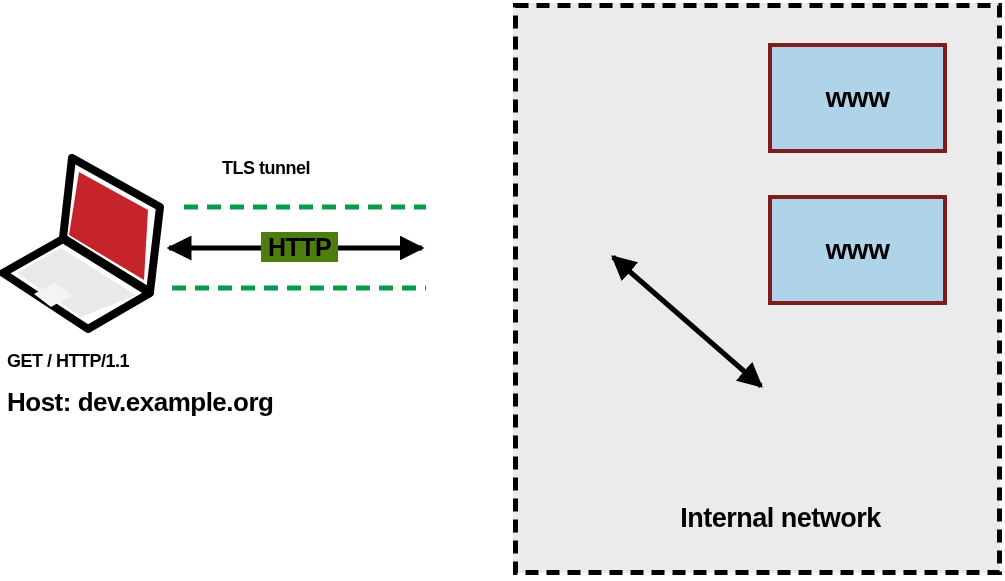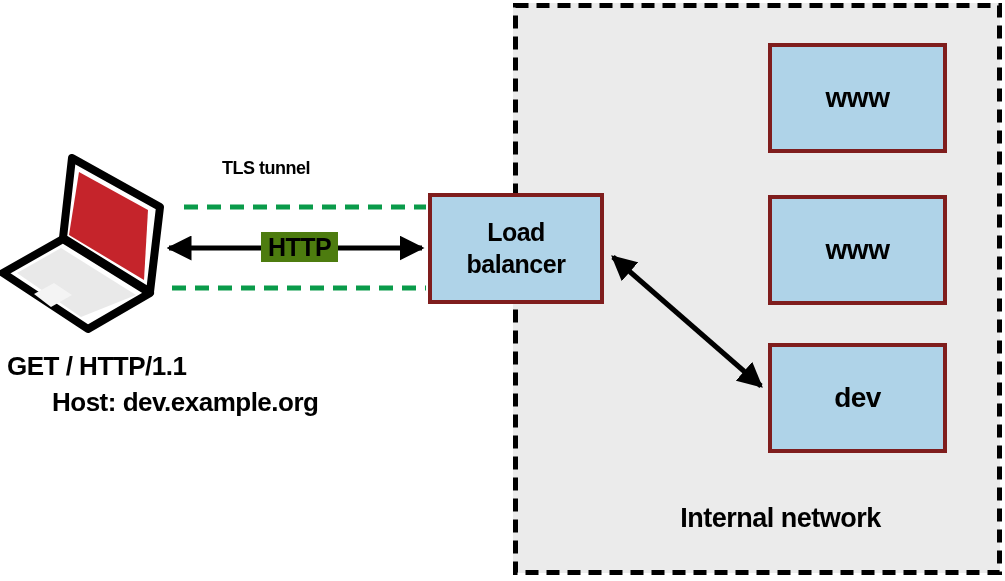--- a/index.html
+++ b/index.html
@@ -32,22 +32,22 @@
   }
   #lb-box{left:428px;top:193px;width:176px;height:111px;font-size:25px;}
   #lb-box .lbl{white-space:pre-line;text-align:center;line-height:1.25;}
   #www1{left:768px;top:43px;width:179px;height:110px;}
   #www2{left:768px;top:195px;width:179px;height:110px;}
   #dev {left:768px;top:343px;width:179px;height:110px;}
   
   .diagram-label{font-weight:700;letter-spacing:-0.5px;line-height:1.2;}
   #tls-label{left:222px;top:158px;width:150px;text-align:left;font-size:18px;}
   #http-label{left:261px;top:232px;background:#4d7c0f;padding:0 7px;font-size:25px;}
-  #req-line{left:7px;top:351px;font-size:26px;text-align:center;}
-  #host-line{left:7px;top:387px;font-size:26px;margin-left:45px;}
+  #req-line{left:7px;top:351px;font-size:18px;text-align:center;}
+  #host-line{left:7px;top:387px;font-size:26px;}
   #network-label{left:513px;top:502px;width:487px;text-align:center;font-size:27px;padding-left:24px;}
   #laptop-svg{left:0;top:147px;width:172px;height:192px;}
 </style>
 </head>
 <body>
 
 <div id="canvas">
 
   <div id="network-bg" class="abs"></div>
 
@@ -58,32 +58,25 @@
   <svg id="laptop-svg" class="abs" viewBox="0 0 172 192">
 
     <polygon points="72,11 160,60 150,145 63,91" fill="#ffffff" stroke="#000" stroke-width="8" stroke-linejoin="round"></polygon>
     <polygon points="79,25 148,63 144,133 69,88" fill="#c5242b"></polygon>
 
     <polygon points="3,126 63,92 150,146 88,182" fill="#ffffff" stroke="#000" stroke-width="8" stroke-linejoin="round"></polygon>
     <polygon points="17,126 61,101 136,148 81,170" fill="#e9e9e9"></polygon>
     <polygon points="34,147 54,136 72,148 51,160" fill="#f4f4f4"></polygon>
   </svg>
 
-  <div id="lb-box" class="abs node">
-    <span class="lbl">Load
-balancer</span>
-  </div>
   <div id="www1" class="abs node">
     <span>www</span>
   </div>
   <div id="www2" class="abs node">
     <span>www</span>
-  </div>
-  <div id="dev" class="abs node">
-    <span>dev</span>
   </div>
 
   <svg class="abs overlay" viewBox="0 0 1005 581">
     <defs>
       <marker id="ah" viewBox="0 0 10 10" refX="9" refY="5" markerWidth="5" markerHeight="5" orient="auto-start-reverse">
         <path d="M0,0 L10,5 L0,10 z" fill="#000"></path>
       </marker>
     </defs>
     <line x1="184" y1="207" x2="426" y2="207" stroke="#0a9b4a" stroke-width="5" stroke-dasharray="14 9"></line>
     <line x1="172" y1="288" x2="426" y2="288" stroke="#0a9b4a" stroke-width="5" stroke-dasharray="14 9"></line>

